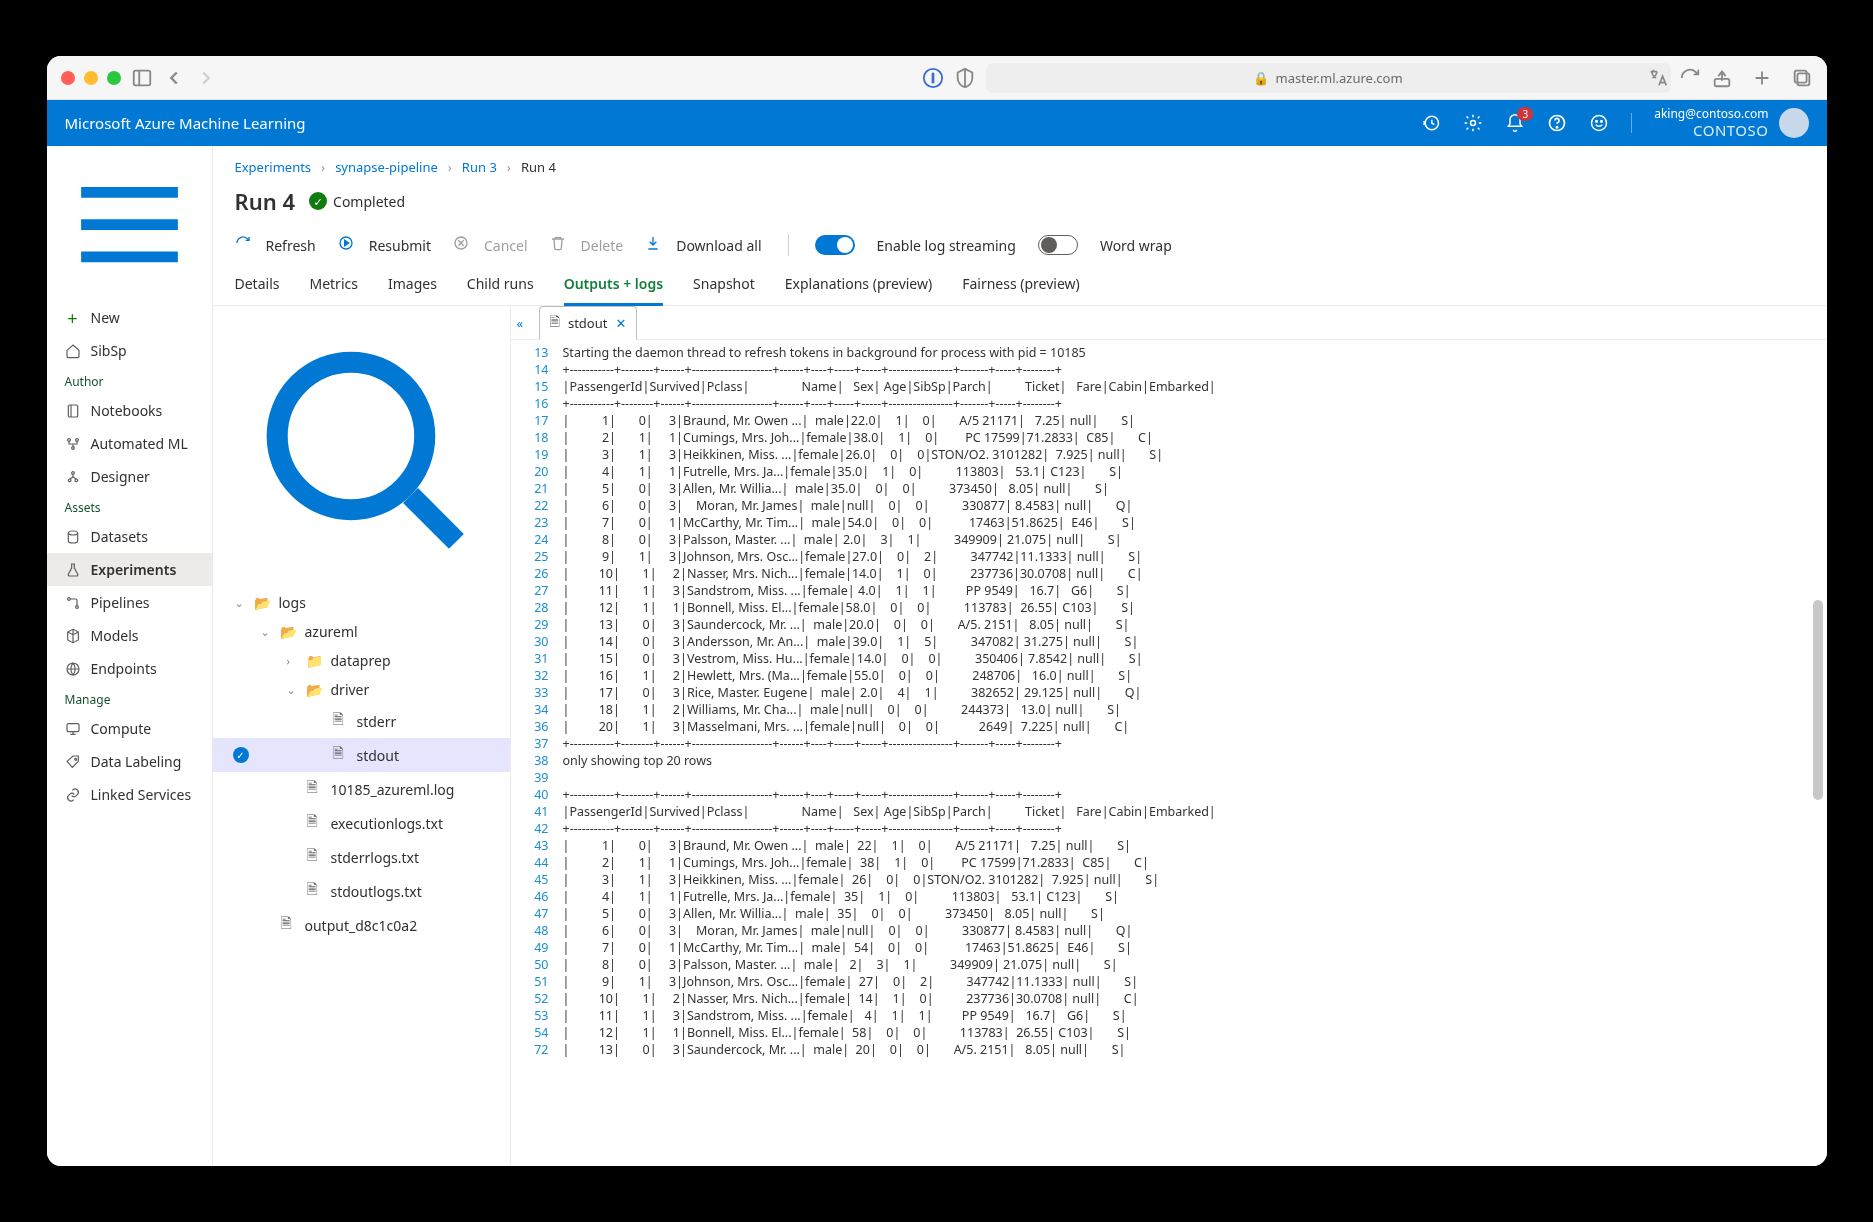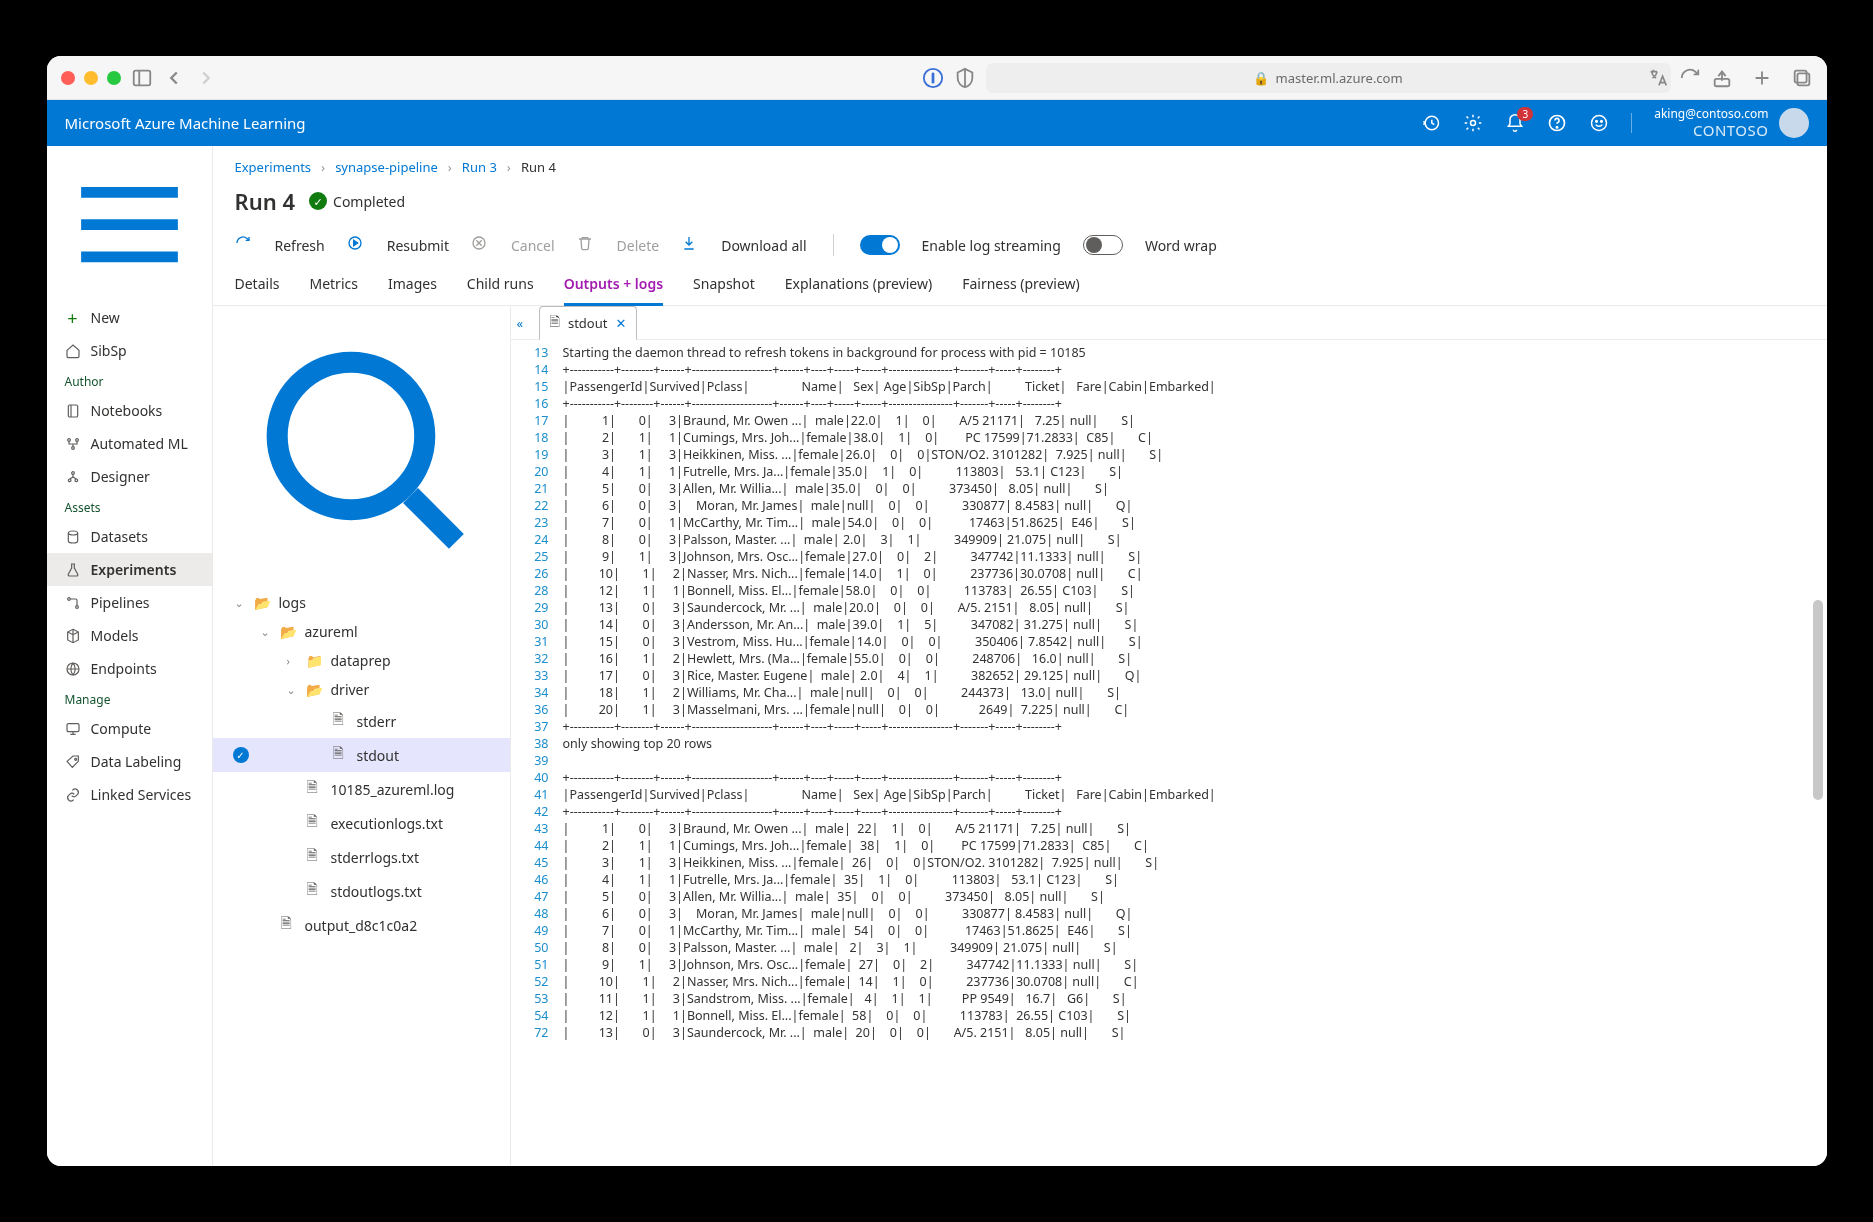--- a/index.html
+++ b/index.html
@@ -36,32 +36,32 @@
   
   .main { flex:1; display:flex; flex-direction:column; overflow:hidden;}
   .crumbs { padding:12px 22px 6px; font-size:13px; color:#0078d4; display:flex; align-items:center; gap:10px;}
   .crumbs .sep{color:#999;}
   .crumbs .cur{color:#323130;}
   .run-hdr { padding:4px 22px 12px; display:flex; align-items:center; gap:14px;}
   .run-hdr h1 { font-size:22px; font-weight:600; color:#323130;}
   .status-pill { display:flex; align-items:center; gap:6px; font-size:14px; color:#323130;}
   .status-dot { width:18px;height:18px;border-radius:50%; background:#107c10; color:#fff; display:flex; align-items:center; justify-content:center; font-size:11px;}
   .toolbar { padding:6px 22px 10px; display:flex; align-items:center; gap:22px; font-size:14px; color:#323130;}
-  .tbtn { display:flex; align-items:center; gap:24px; cursor:pointer;}
+  .tbtn { display:flex; align-items:center; gap:15px; cursor:pointer;}
   .tbtn .ic { color:#0078d4;}
   .tbtn.disabled { color:#a19f9d;}
   .tbtn.disabled .ic{color:#a19f9d;}
   .tsep { width:1px; height:22px; background:#d0d0d0; margin:0 4px;}
   .toggle { width:40px; height:20px; border-radius:10px; background:#0078d4; position:relative;}
   .toggle .knob{position:absolute; right:2px; top:2px; width:16px;height:16px; border-radius:50%; background:#fff;}
   .toggle.off { background:#fff; border:1px solid #605e5c;}
   .toggle.off .knob{left:2px; right:auto; top:1px; background:#605e5c;}
   .tabs { padding:0 22px; display:flex; gap:30px; border-bottom:1px solid #edebe9; font-size:14px; color:#323130;}
   .tab { padding:8px 0 10px; cursor:pointer;}
-  .tab.active { color:#a21caf; font-weight:600; border-bottom:3px solid #0078d4; margin-bottom:-1px;}
+  .tab.active { color:#15803d; font-weight:600; border-bottom:3px solid #0078d4; margin-bottom:-1px;}
   
   .outputs { flex:1; display:flex; overflow:hidden;}
   .tree { width:298px; border-right:1px solid #edebe9; padding:10px 0; overflow:auto;}
   .tree-search { padding:4px 22px 10px; color:#0078d4;}
   .tnode { display:flex; align-items:center; gap:8px; padding:5px 0 5px 22px; font-size:14px; color:#323130; cursor:pointer;}
   .tnode.d1{padding-left:48px;} .tnode.d2{padding-left:74px;} .tnode.d3{padding-left:100px;}
   .tnode .chev{width:12px;color:#888; font-size:11px;}
   .tnode .ficn{width:16px; color:#dcb67a;}
   .tnode .ficn.file{color:#605e5c;}
   .tnode.active{ background:#e5e5fd;}
@@ -494,20 +494,21 @@
               <div class="line"><div class="ln">17</div><div class="lc">|          1|       0|     3|Braund, Mr. Owen ...|  male|22.0|    1|    0|       A/5 21171|   7.25| null|       S|</div></div>
               <div class="line"><div class="ln">18</div><div class="lc">|          2|       1|     1|Cumings, Mrs. Joh...|female|38.0|    1|    0|        PC 17599|71.2833|  C85|       C|</div></div>
               <div class="line"><div class="ln">19</div><div class="lc">|          3|       1|     3|Heikkinen, Miss. ...|female|26.0|    0|    0|STON/O2. 3101282|  7.925| null|       S|</div></div>
               <div class="line"><div class="ln">20</div><div class="lc">|          4|       1|     1|Futrelle, Mrs. Ja...|female|35.0|    1|    0|          113803|   53.1| C123|       S|</div></div>
               <div class="line"><div class="ln">21</div><div class="lc">|          5|       0|     3|Allen, Mr. Willia...|  male|35.0|    0|    0|          373450|   8.05| null|       S|</div></div>
               <div class="line"><div class="ln">22</div><div class="lc">|          6|       0|     3|    Moran, Mr. James|  male|null|    0|    0|          330877| 8.4583| null|       Q|</div></div>
               <div class="line"><div class="ln">23</div><div class="lc">|          7|       0|     1|McCarthy, Mr. Tim...|  male|54.0|    0|    0|           17463|51.8625|  E46|       S|</div></div>
               <div class="line"><div class="ln">24</div><div class="lc">|          8|       0|     3|Palsson, Master. ...|  male| 2.0|    3|    1|          349909| 21.075| null|       S|</div></div>
               <div class="line"><div class="ln">25</div><div class="lc">|          9|       1|     3|Johnson, Mrs. Osc...|female|27.0|    0|    2|          347742|11.1333| null|       S|</div></div>
               <div class="line"><div class="ln">26</div><div class="lc">|         10|       1|     2|Nasser, Mrs. Nich...|female|14.0|    1|    0|          237736|30.0708| null|       C|</div></div>
+              <div class="line"><div class="ln">27</div><div class="lc">|         11|       1|     3|Sandstrom, Miss. ...|female| 4.0|    1|    1|         PP 9549|   16.7|   G6|       S|</div></div>
               <div class="line"><div class="ln">28</div><div class="lc">|         12|       1|     1|Bonnell, Miss. El...|female|58.0|    0|    0|          113783|  26.55| C103|       S|</div></div>
               <div class="line"><div class="ln">29</div><div class="lc">|         13|       0|     3|Saundercock, Mr. ...|  male|20.0|    0|    0|       A/5. 2151|   8.05| null|       S|</div></div>
               <div class="line"><div class="ln">30</div><div class="lc">|         14|       0|     3|Andersson, Mr. An...|  male|39.0|    1|    5|          347082| 31.275| null|       S|</div></div>
               <div class="line"><div class="ln">31</div><div class="lc">|         15|       0|     3|Vestrom, Miss. Hu...|female|14.0|    0|    0|          350406| 7.8542| null|       S|</div></div>
               <div class="line"><div class="ln">32</div><div class="lc">|         16|       1|     2|Hewlett, Mrs. (Ma...|female|55.0|    0|    0|          248706|   16.0| null|       S|</div></div>
               <div class="line"><div class="ln">33</div><div class="lc">|         17|       0|     3|Rice, Master. Eugene|  male| 2.0|    4|    1|          382652| 29.125| null|       Q|</div></div>
               <div class="line"><div class="ln">34</div><div class="lc">|         18|       1|     2|Williams, Mr. Cha...|  male|null|    0|    0|          244373|   13.0| null|       S|</div></div>
               <div class="line"><div class="ln">36</div><div class="lc">|         20|       1|     3|Masselmani, Mrs. ...|female|null|    0|    0|            2649|  7.225| null|       C|</div></div>
               <div class="line"><div class="ln">37</div><div class="lc">+-----------+--------+------+--------------------+------+----+-----+-----+----------------+-------+-----+--------+</div></div>
               <div class="line"><div class="ln">38</div><div class="lc">only showing top 20 rows</div></div>

